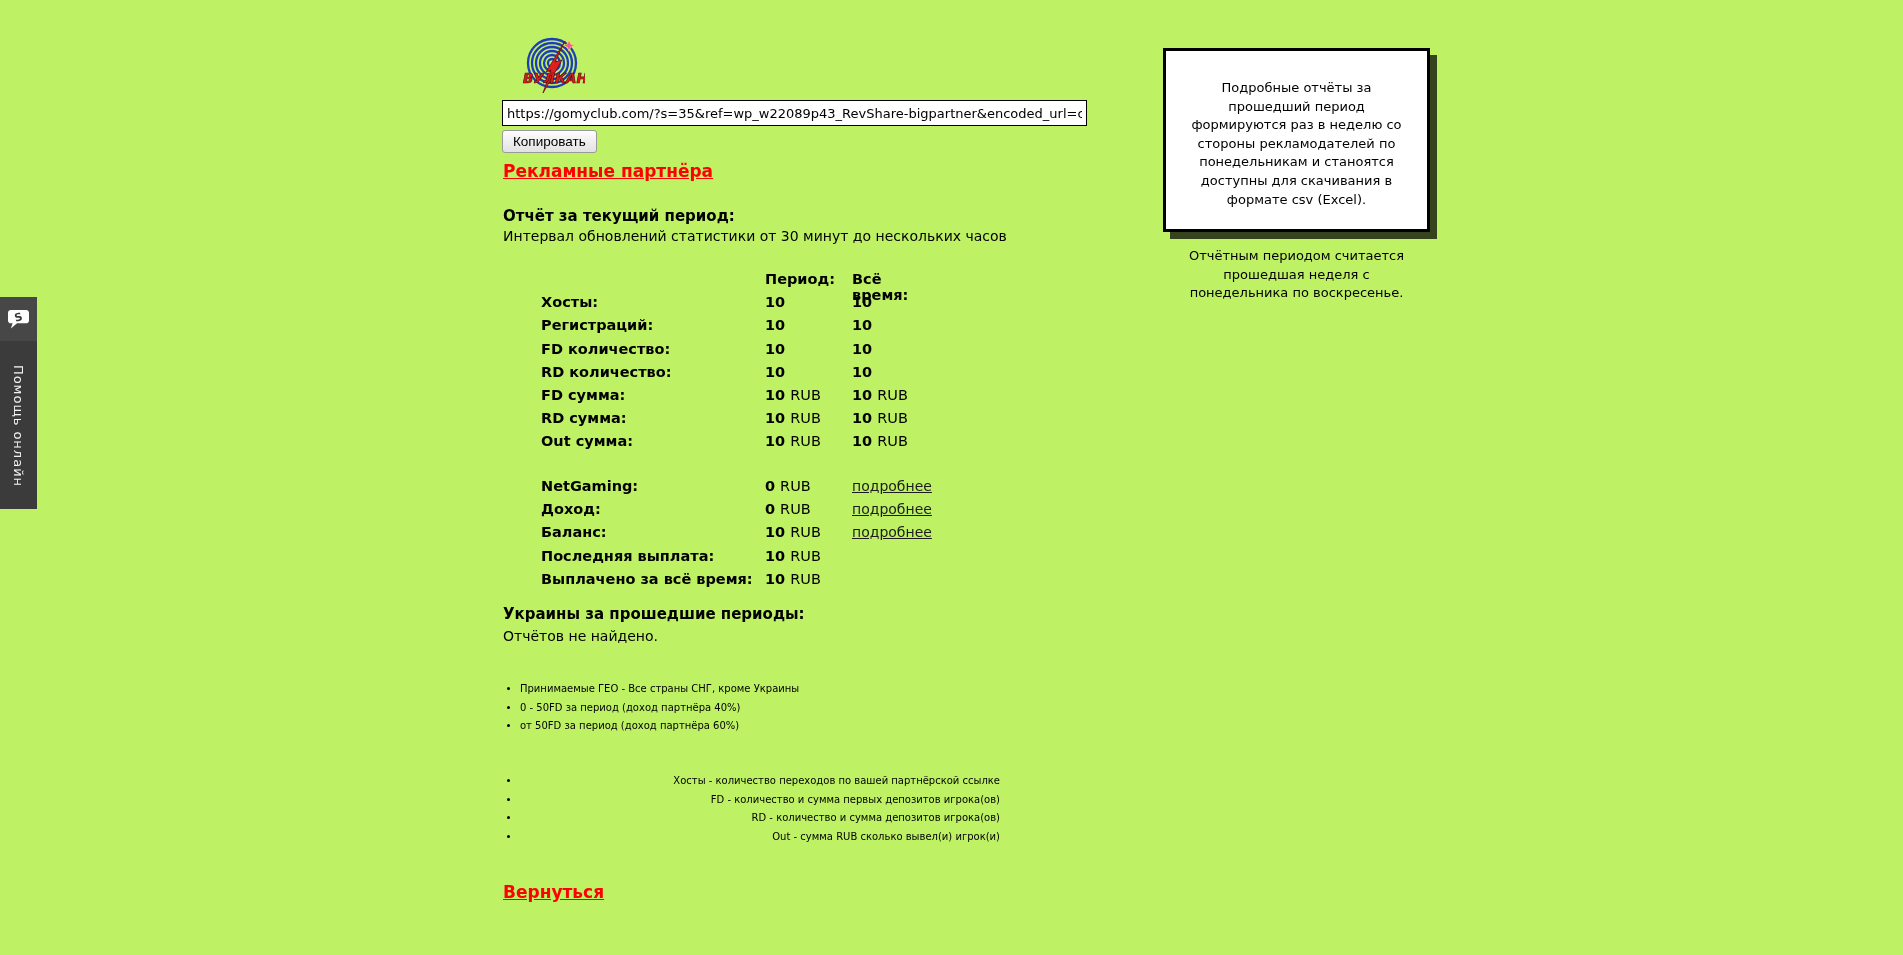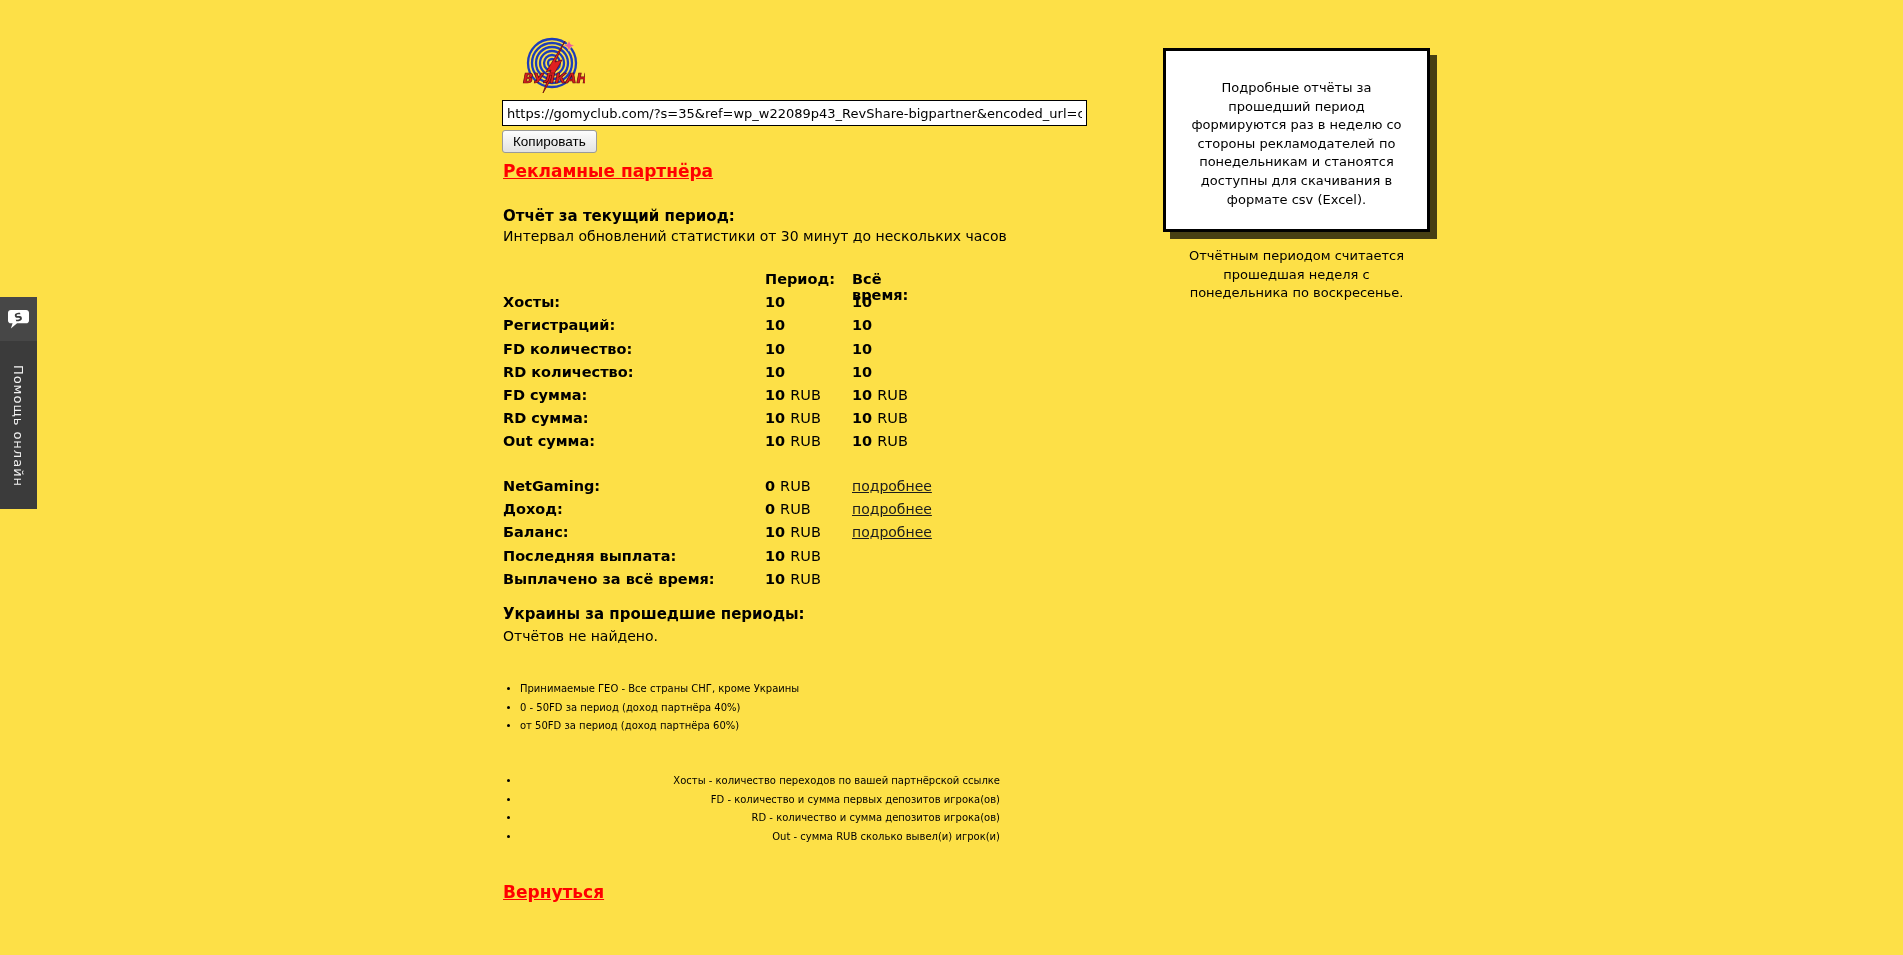--- a/index.html
+++ b/index.html
@@ -1,16 +1,16 @@
 <!DOCTYPE html>
 <html lang="ru"><head>
 <meta charset="utf-8">
 <style>
   html,body{margin:0;padding:0;background:#fff;}
-  #page{position:relative;width:1903px;height:955px;background:#fde047;overflow:hidden;
+  #page{position:relative;width:1903px;height:955px;background:#bef264;overflow:hidden;
         font-family:"DejaVu Sans",sans-serif;color:#000;}
 
   
   .logo{position:absolute;left:521px;top:37px;width:64px;height:60px;}
 
   
   .url-input{position:absolute;left:502px;top:100px;width:585px;height:26px;box-sizing:border-box;
              border:1px solid #000;padding:3px 4px;font-family:"DejaVu Sans",sans-serif;
              font-size:13px;color:#000;background:#fff;white-space:nowrap;overflow:hidden;}
   .copy-btn{position:absolute;left:502px;top:130px;height:23px;padding:2px 10px 3px;
@@ -23,21 +23,21 @@
   #back-link{top:882px;}
 
   .sec-title{position:absolute;left:503px;font-weight:bold;font-size:15px;}
   .plain{position:absolute;left:503px;font-size:14px;}
 
   
   .grid{position:absolute;left:503px;display:grid;grid-template-columns:262px 87px 1fr;
         grid-auto-rows:23.2px;font-size:14.5px;align-items:baseline;width:420px;}
   #stats-grid{top:271px;}
   #account-grid{top:478px;}
-  .grid .lbl{font-weight:bold;}
+  .grid .lbl{font-weight:bold;margin-left:38px;}
   .grid .hdr{font-weight:bold;}
   .grid .val b{font-weight:bold;text-align:right;}
   .grid .unit{margin-left:5px;font-weight:normal;}
   .details-link{color:#1c1c1c;text-decoration:underline;cursor:pointer;font-size:14px;}
 
   
   .blist{position:absolute;left:503px;margin:0;padding:0 0 0 17px;font-size:10px;line-height:18.6px;width:480px;}
   .blist li{margin:0;padding:0;}
   #geo-list{top:680px;}
   #terms-list{top:772px;text-align:right;}

